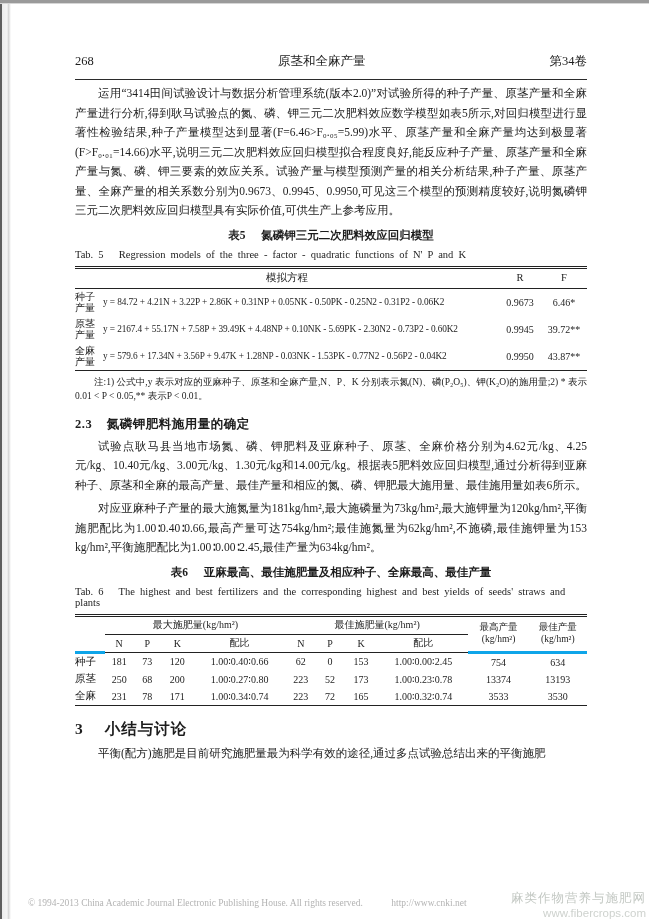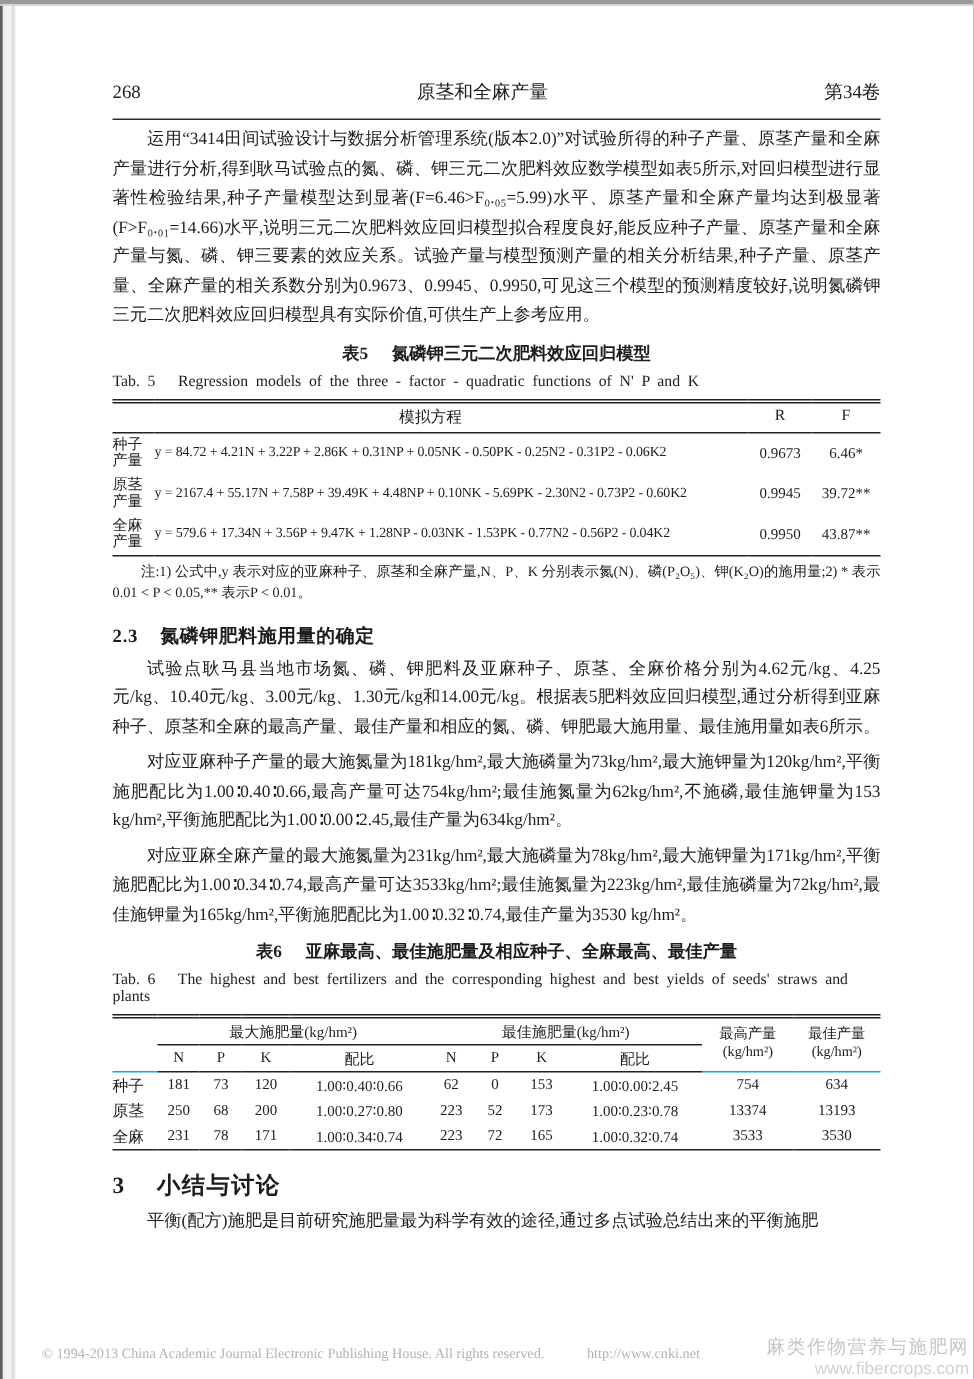--- a/index.html
+++ b/index.html
@@ -43,21 +43,21 @@
   table.t5 .num { text-align:center; font-size:10px; }
 
   .note { font-size:9.5px; line-height:14.5px; margin:4px 0 0 0; text-align:justify; text-indent:2em; }
 
   table.t6 { width:100%; border-collapse:collapse; table-layout:fixed; margin-top:6px;
              border-top:3px double #222; border-bottom:1.5px solid #222; }
   table.t6 th { font-weight:normal; }
   table.t6 th, table.t6 td { padding:1.5px 0; text-align:center; font-size:10px; }
   table.t6 .grp { border-bottom:1px solid #222; font-size:10px; }
   table.t6 thead tr.sub th { border-bottom:1px solid #222; }
-  table.t6 th.span2 { border-bottom:1px solid #0ea5e9; }
+  table.t6 th.span2 { border-bottom:3px solid #0ea5e9; }
   table.t6 .thl { display:block; line-height:11.5px; font-size:9.5px; }
   table.t6 td.rl { text-align:left; font-size:10.5px; }
   .w-lab{width:30px}.w-n1{width:28px}.w-p1{width:28px}.w-k1{width:32px}.w-r1{width:92px}
   .w-n2{width:30px}.w-p2{width:28px}.w-k2{width:34px}.w-r2{width:90px}.w-hi{width:60px}.w-be{width:58px}
 
   .footer { position:absolute; left:28px; bottom:14px; font-size:9.5px; color:#b3b3b3; white-space:nowrap; }
   .footer .furl { margin-left:26px; }
   .watermark { position:absolute; right:3px; bottom:2px; text-align:right; line-height:14.5px; }
   .wm1 { font-size:12.5px; color:#c3c8c3; letter-spacing:1px; }
   .wm2 { font-size:11.5px; color:#ced2ce; font-family:"Liberation Sans","DejaVu Sans",sans-serif; }
@@ -124,21 +124,20 @@
     </table>
     <p class="note">注:1) 公式中,y 表示对应的亚麻种子、原茎和全麻产量,N、P、K 分别表示氮(N)、磷(P₂O₅)、钾(K₂O)的施用量;2) * 表示0.01 &lt; P &lt; 0.05,** 表示P &lt; 0.01。</p>
 
     <h2 class="sec">
       <span class="sec-num">2.3</span>
       <span>氮磷钾肥料施用量的确定</span>
     </h2>
 
     <p class="body">试验点耿马县当地市场氮、磷、钾肥料及亚麻种子、原茎、全麻价格分别为4.62元/kg、4.25元/kg、10.40元/kg、3.00元/kg、1.30元/kg和14.00元/kg。根据表5肥料效应回归模型,通过分析得到亚麻种子、原茎和全麻的最高产量、最佳产量和相应的氮、磷、钾肥最大施用量、最佳施用量如表6所示。</p>
     <p class="body">对应亚麻种子产量的最大施氮量为181kg/hm²,最大施磷量为73kg/hm²,最大施钾量为120kg/hm²,平衡施肥配比为1.00∶0.40∶0.66,最高产量可达754kg/hm²;最佳施氮量为62kg/hm²,不施磷,最佳施钾量为153 kg/hm²,平衡施肥配比为1.00∶0.00∶2.45,最佳产量为634kg/hm²。</p>
-    <p class="body">对应亚麻全麻产量的最大施氮量为231kg/hm²,最大施磷量为78kg/hm²,最大施钾量为171kg/hm²,平衡施肥配比为1.00∶0.34∶0.74,最高产量可达3533kg/hm²;最佳施氮量为223kg/hm²,最佳施磷量为72kg/hm²,最佳施钾量为165kg/hm²,平衡施肥配比为1.00∶0.32∶0.74,最佳产量为3530 kg/hm²。</p>
 
     <p class="tcap-zh">
       <span class="tlabel">表6</span>
       <span>亚麻最高、最佳施肥量及相应种子、全麻最高、最佳产量</span>
     </p>
     <p class="tcap-en">
       <span class="tlabel">Tab. 6</span>
       <span>The highest and best fertilizers and the corresponding highest and best yields of seeds' straws and plants</span>
     </p>
 

